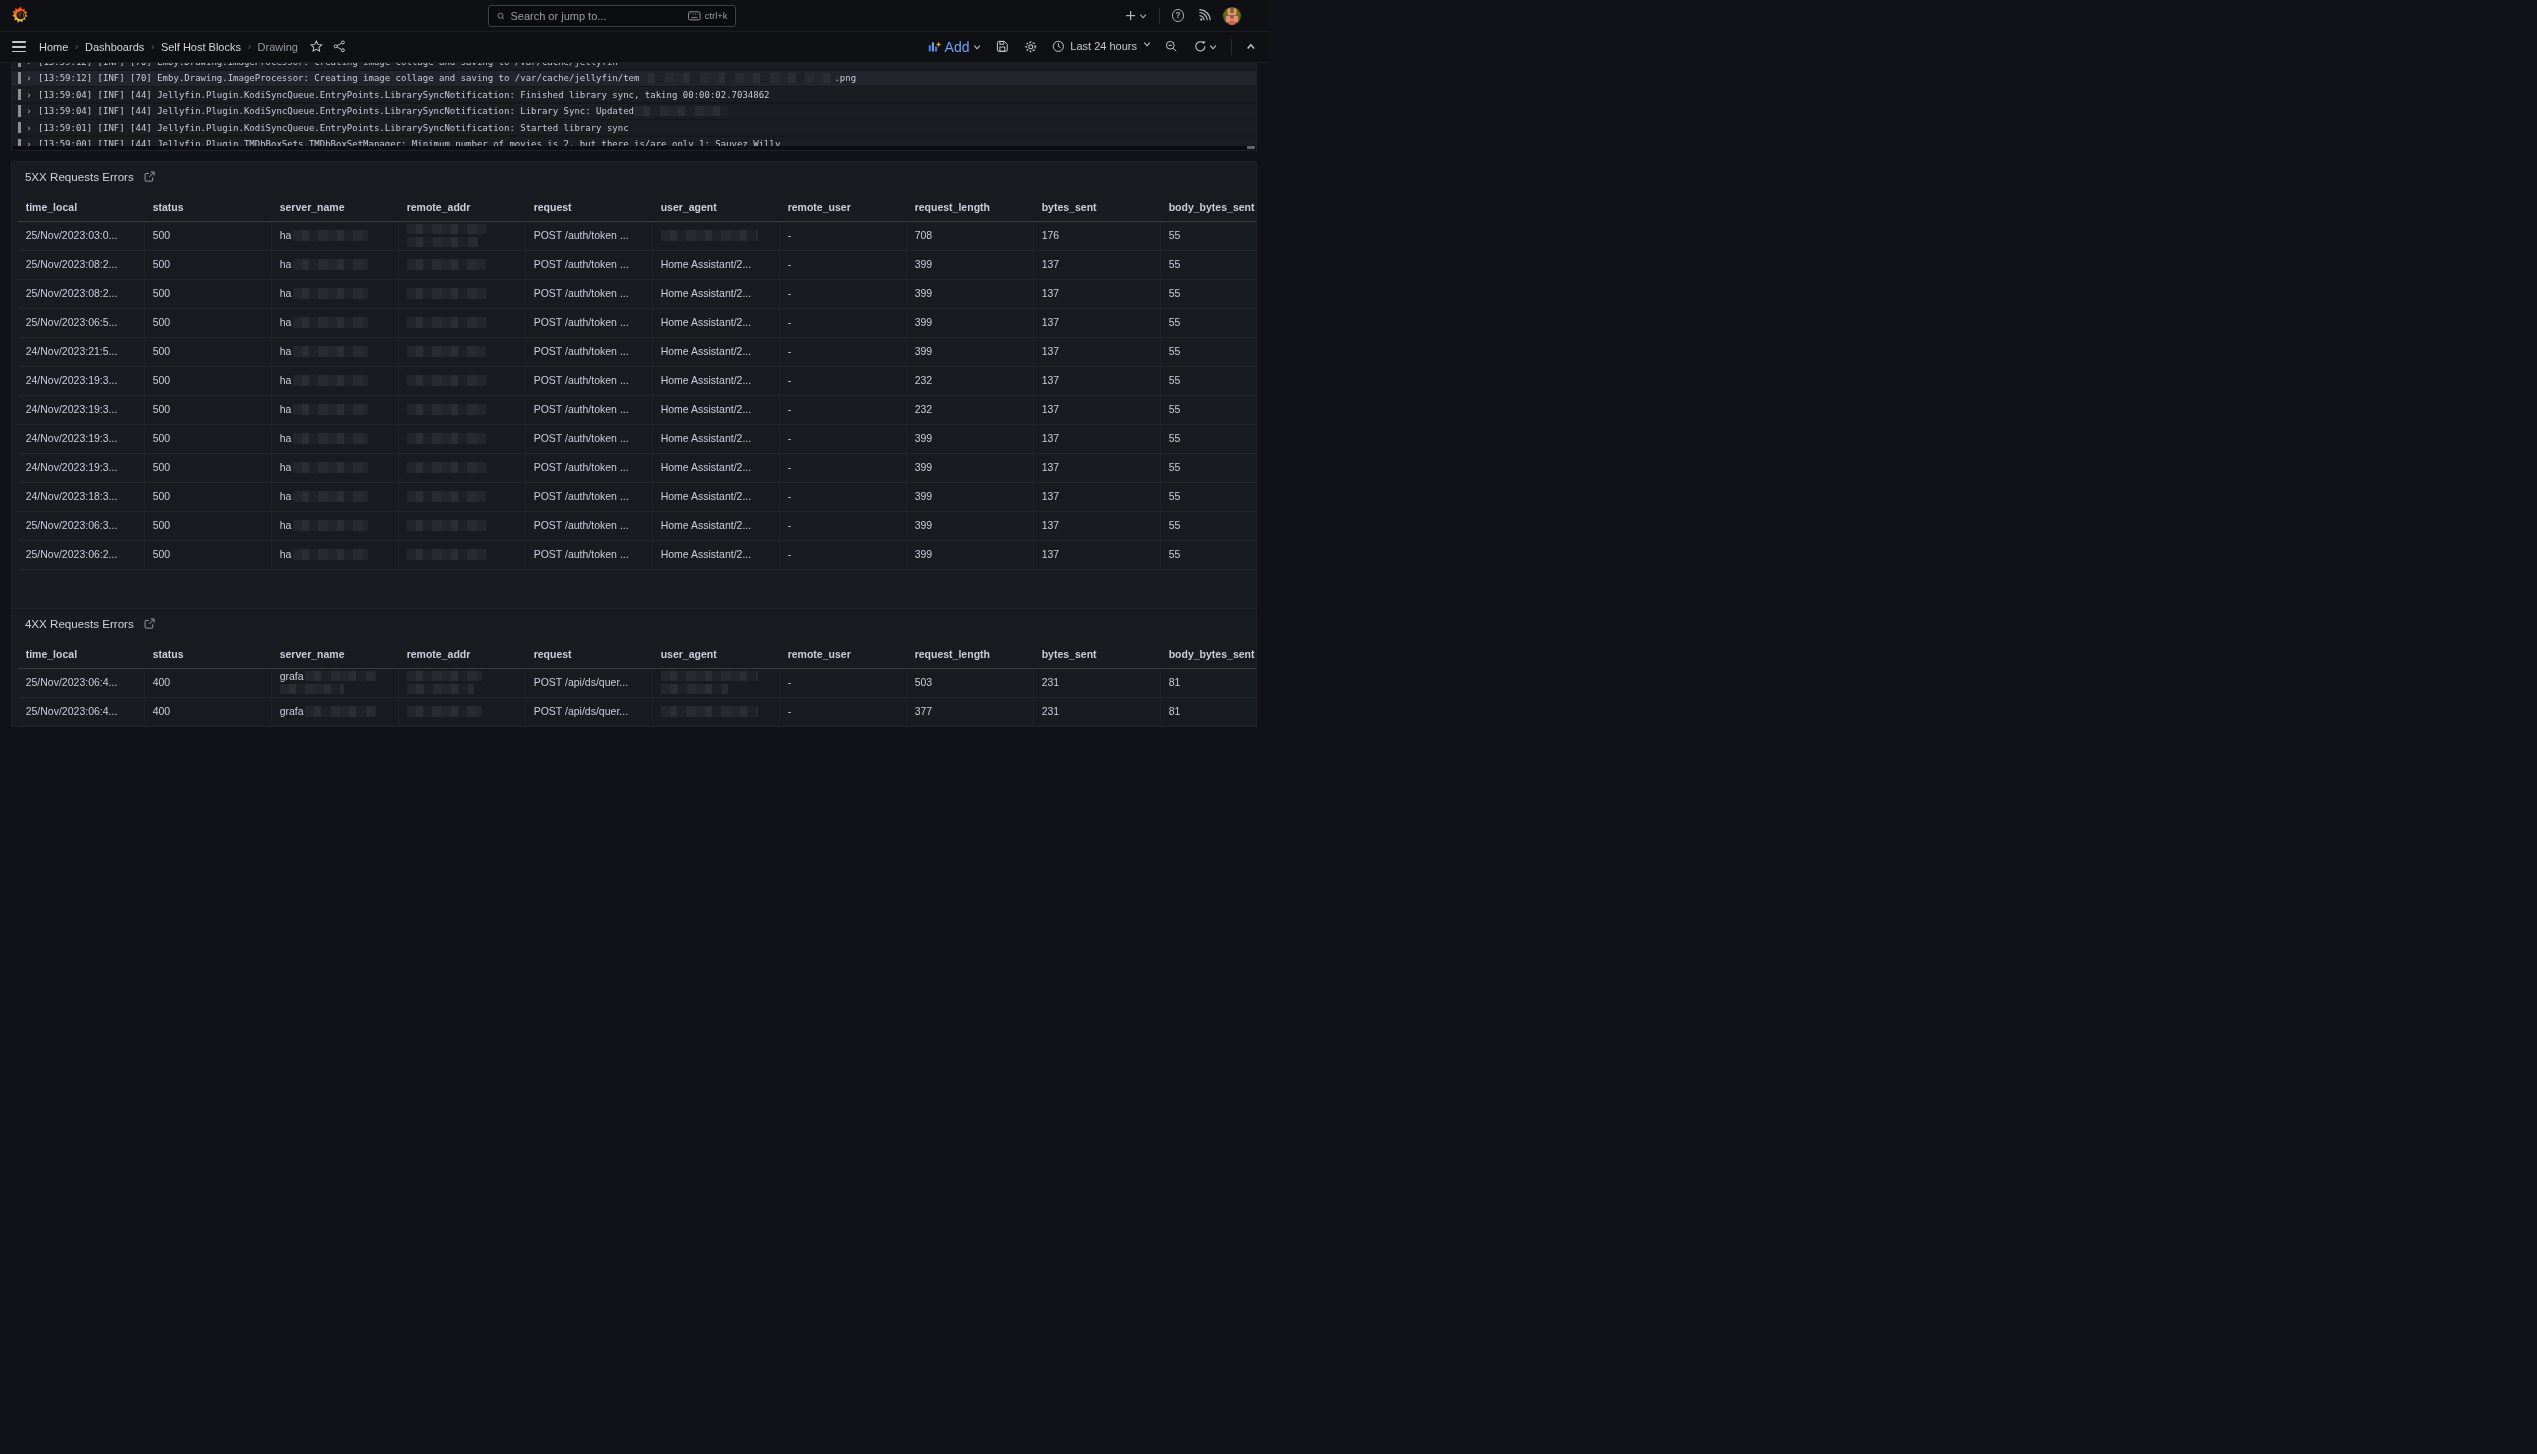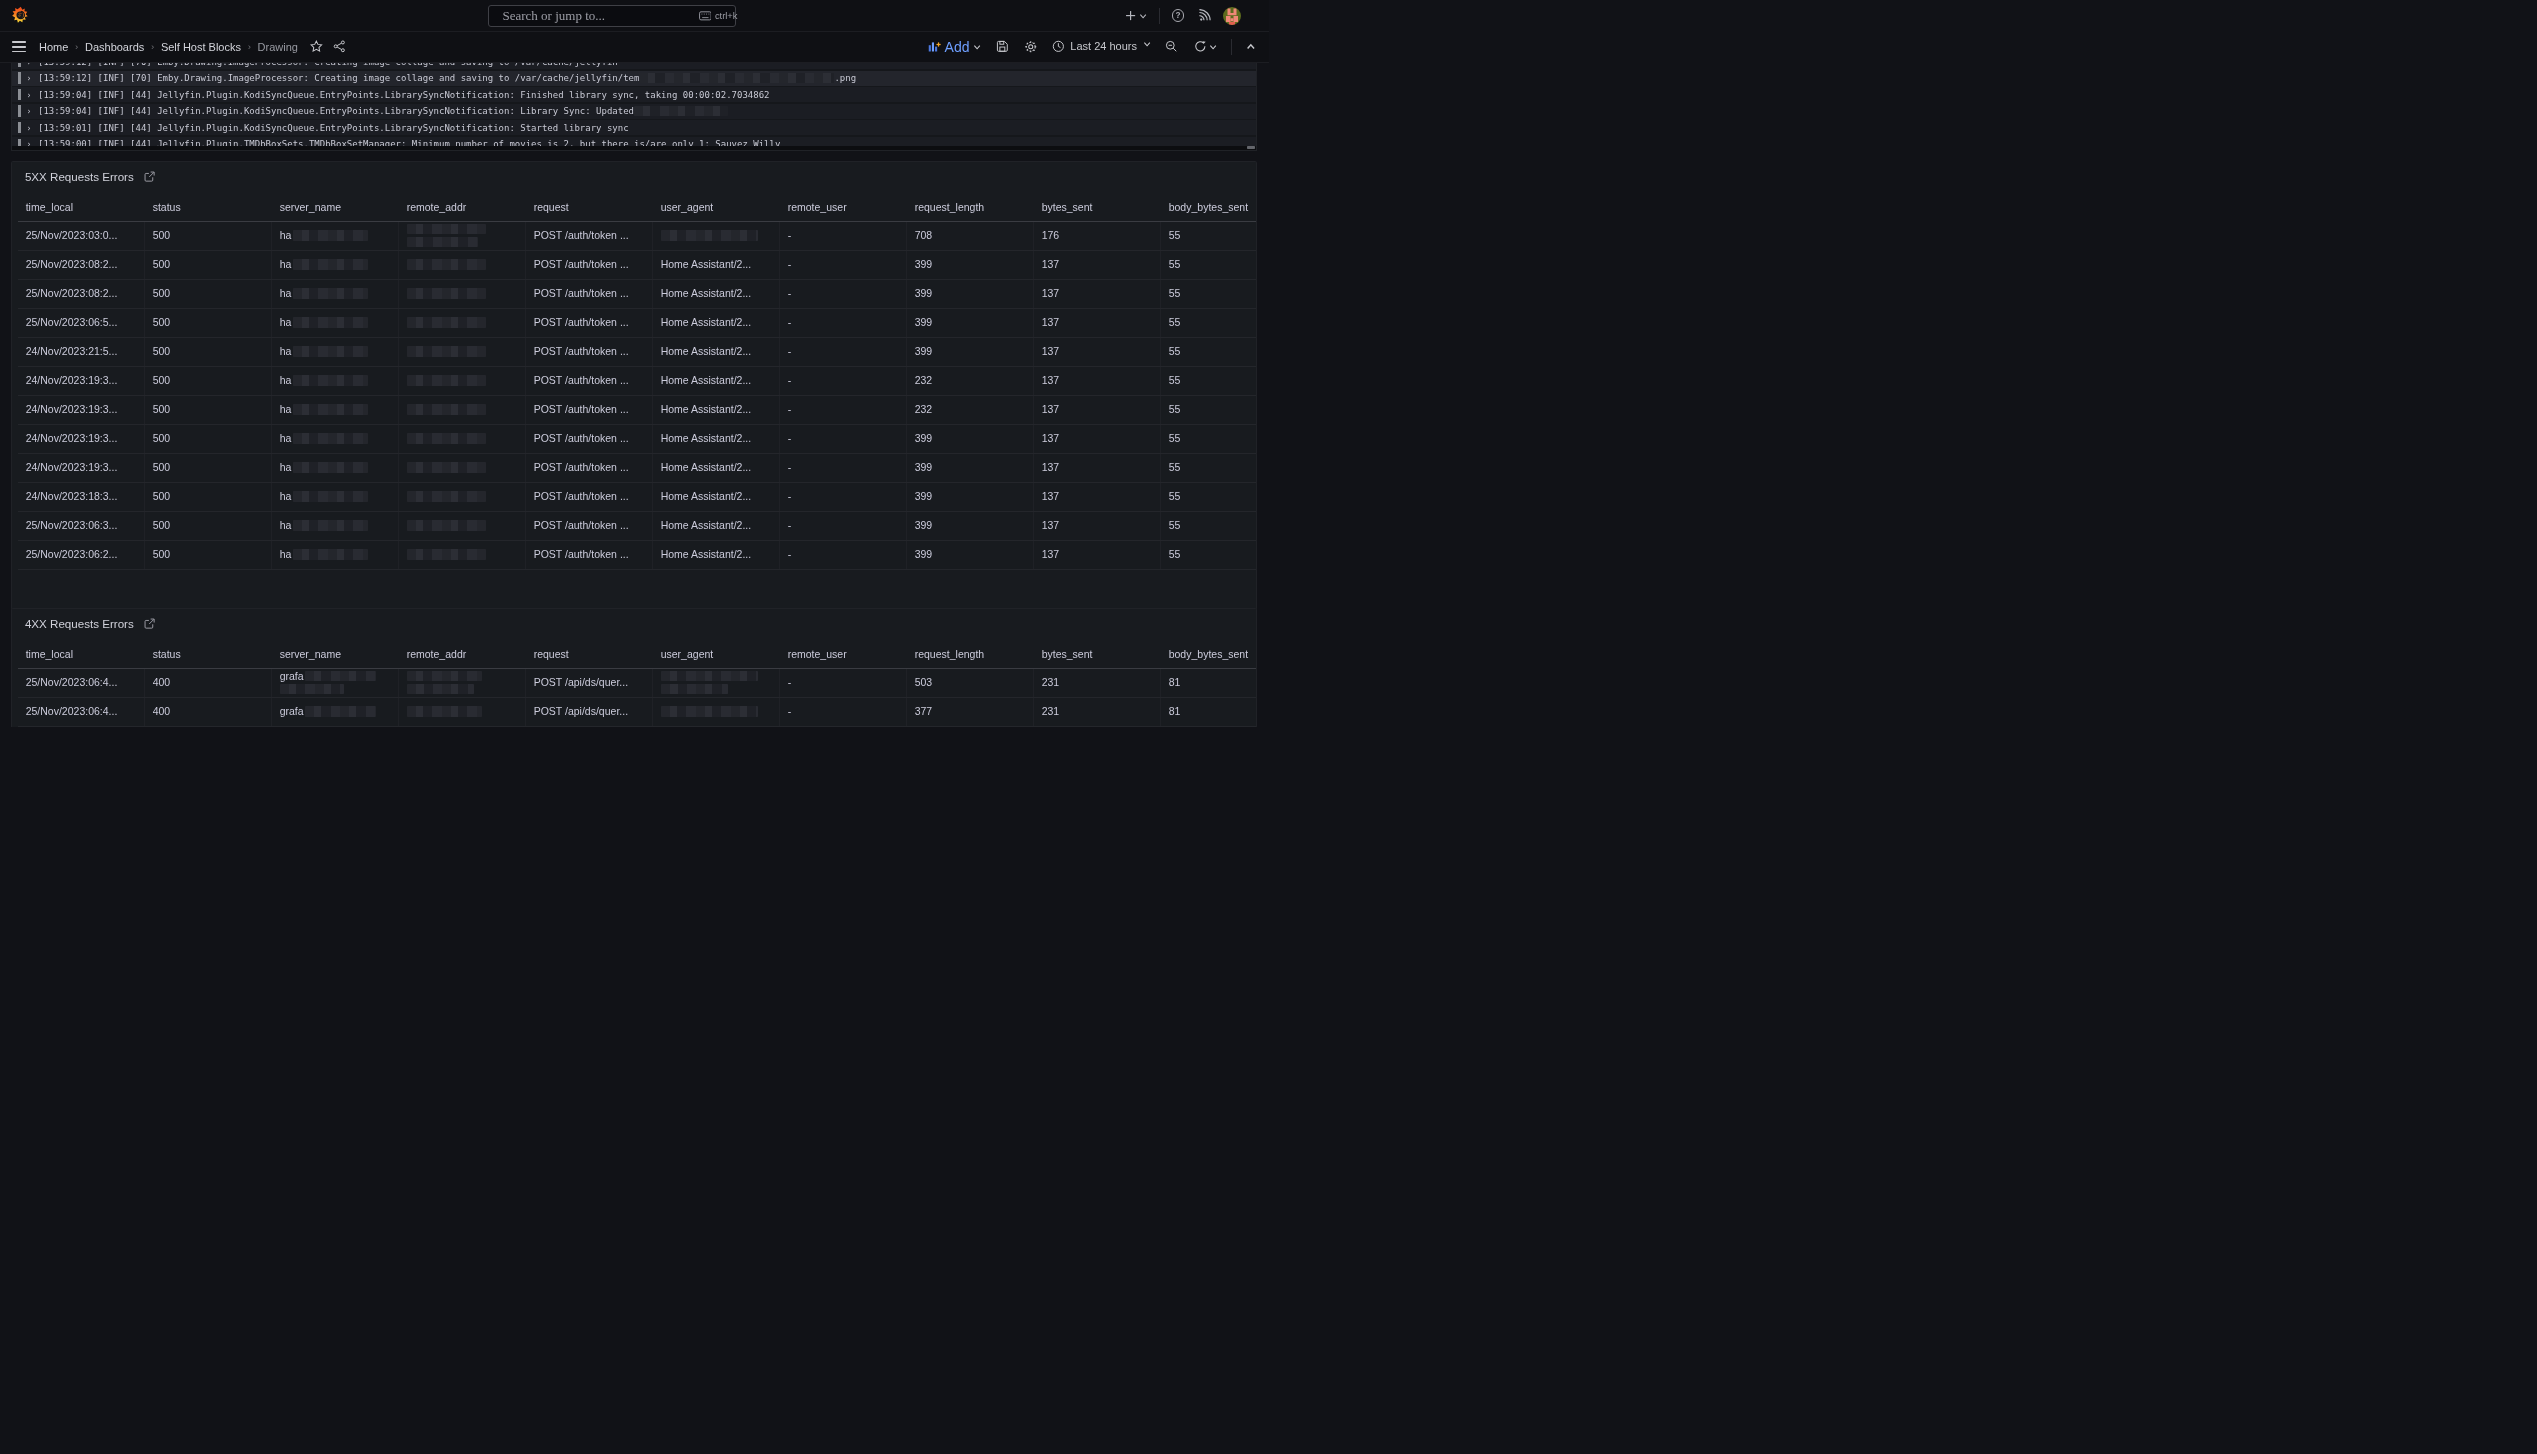--- a/index.html
+++ b/index.html
@@ -18,21 +18,21 @@
   }
   .logo { width:19.5px; height:19.5px; margin-left:11.2px; }
   .searchbox {
     position:absolute; left:488px; top:4.5px; width:248px; height:22.5px;
     background:#0b0c10; border:0.7px solid #3f4046; border-radius:3px;
     display:flex; align-items:center; padding:0 7.5px; gap:6px;
     color:#9d9ea6; font-size:9.7px; cursor:text;
   }
   .searchbox input {
     background:transparent; border:none; outline:none; color:#ccccdc;
-    font-size:13px; flex:1; font-family:Liberation Serif, serif;
+    font-size:11px; flex:1; font-family:Liberation Sans, sans-serif;
   }
   .searchbox input::placeholder { color:#9d9ea6; }
   .kbd-hint { display:flex; align-items:center; gap:3.7px; color:#9d9ea6; font-size:9.4px;padding-left:30px; }
   .appbar-right {
     position:absolute; right:28.5px; top:0; height:31.5px;
     display:flex; align-items:center; gap:10.5px;
   }
   .vdiv { width:0.7px; height:16.5px; background:#2a2b31; }
   .icon-btn { display:flex; align-items:center; gap:2.2px; cursor:pointer; background:none; border:none; padding:1.5px; }
   .circle-q {
@@ -91,21 +91,21 @@
   .panel.p5 { top:161px; height:460px; }
   .panel.p4 { top:608px; height:150px; }
   .panel-head { display:flex; align-items:center; gap:10.5px; padding:8.2px 0 0 12.7px; }
   .panel-title { font-size:11.6px; font-weight:500; color:#d0d1da; }
   .tbl { position:absolute; left:0; right:0; top:33px; bottom:0; padding-left:6px; }
   .trow {
     display:grid; grid-template-columns:repeat(9,127px) 1fr;
     border-bottom:0.7px solid #24262b;
   }
   .trow.thead { border-bottom:0.7px solid #3a3c42; }
-  .trow.thead .tcell { height:25.5px; font-weight:400; color:#ccccdc; cursor:pointer; }
+  .trow.thead .tcell { height:25.5px; font-weight:700; color:#ccccdc; cursor:pointer; }
   .tcell {
     height:28px; display:flex; flex-direction:column; justify-content:center;
     padding-left:7.5px; font-size:10.5px; color:#ccccdc;
     white-space:nowrap; overflow:hidden;
     border-right:0.7px solid #1f2126;
   }
   .trow .tcell:last-child { border-right:none; }
   .trow.thead .tcell { border-right:none; }
   .cell-line { display:flex; align-items:center; gap:1.5px; line-height:11.2px; }
   .cell-line + .cell-line { margin-top:2.2px; }

